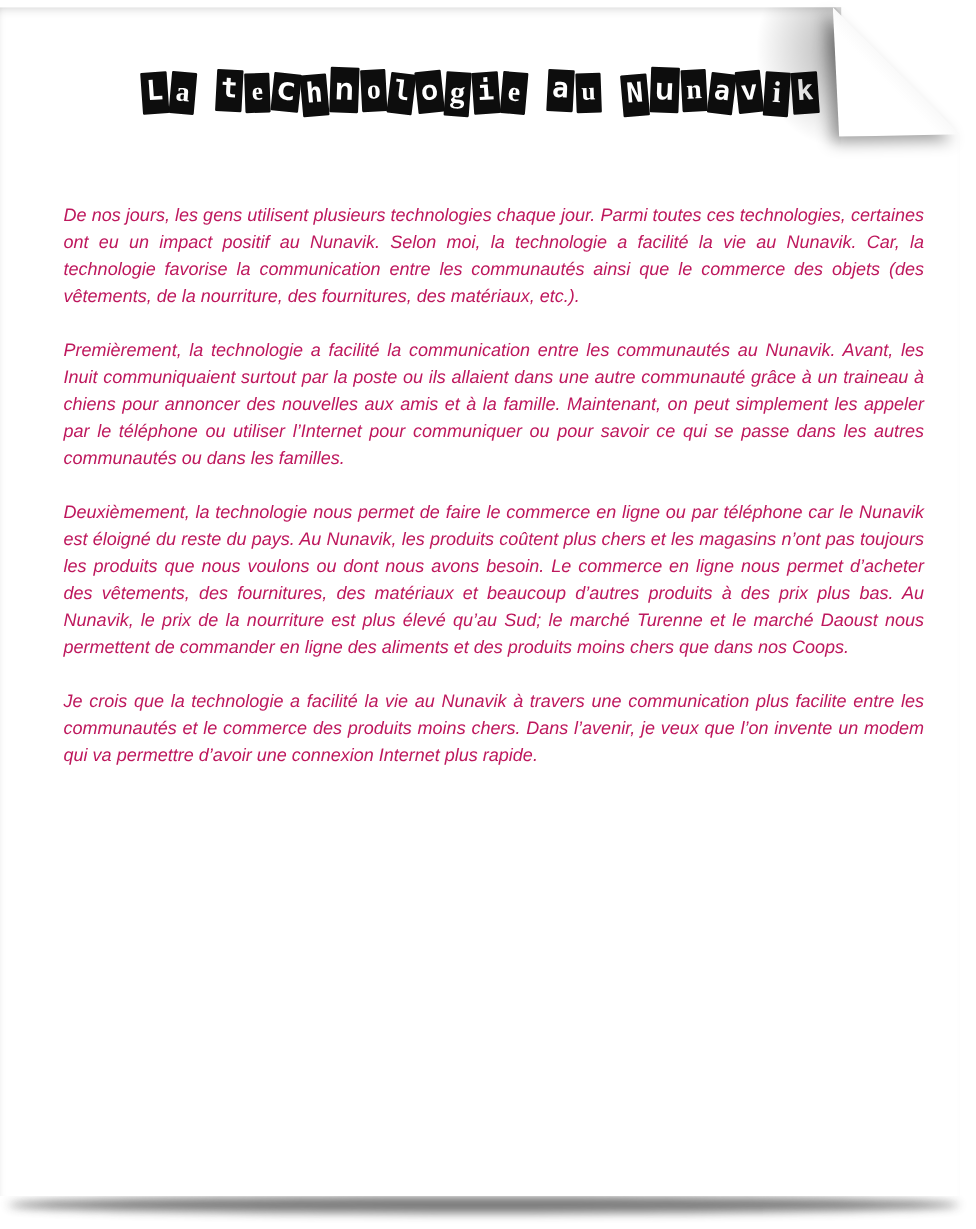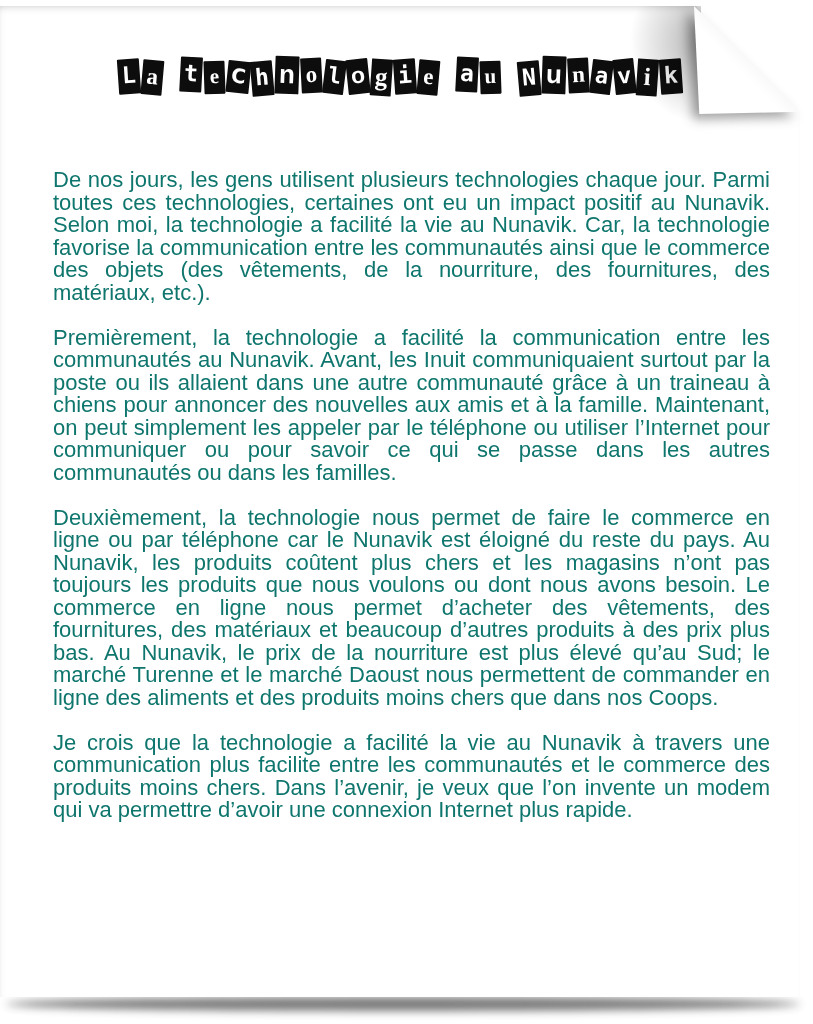--- a/index.html
+++ b/index.html
@@ -91,24 +91,25 @@
   .t7 { transform: rotate(2deg); font-family: "Liberation Sans", sans-serif; font-size: 26px; }
   .t8 { transform: rotate(-3deg) translateY(-1px); font-family: "Liberation Serif", serif; }
   .t9 { transform: rotate(7deg); font-family: "DejaVu Sans Mono", monospace; font-size: 22px; }
   .t10 { transform: rotate(-6deg); font-family: "Liberation Sans", sans-serif; }
   .t11 { transform: rotate(4deg) translateY(2px); font-family: "Liberation Serif", serif; font-size: 25px; }
   
   .content {
     position: absolute;
     left: 53px; top: 163px;
     width: 717px;
-    font-size: 22px;
+    font-size: 15px;
     line-height: 22.5px;
-    color: #0f766e;
+    color: #be185d;
     text-align: justify;
+    font-style: italic;
   }
   .content p { margin: 0 0 22.5px 0; }
 </style>
 </head>
 <body>
 
 <div class="canvas">
 
   <div class="ground-shadow"></div>
 

